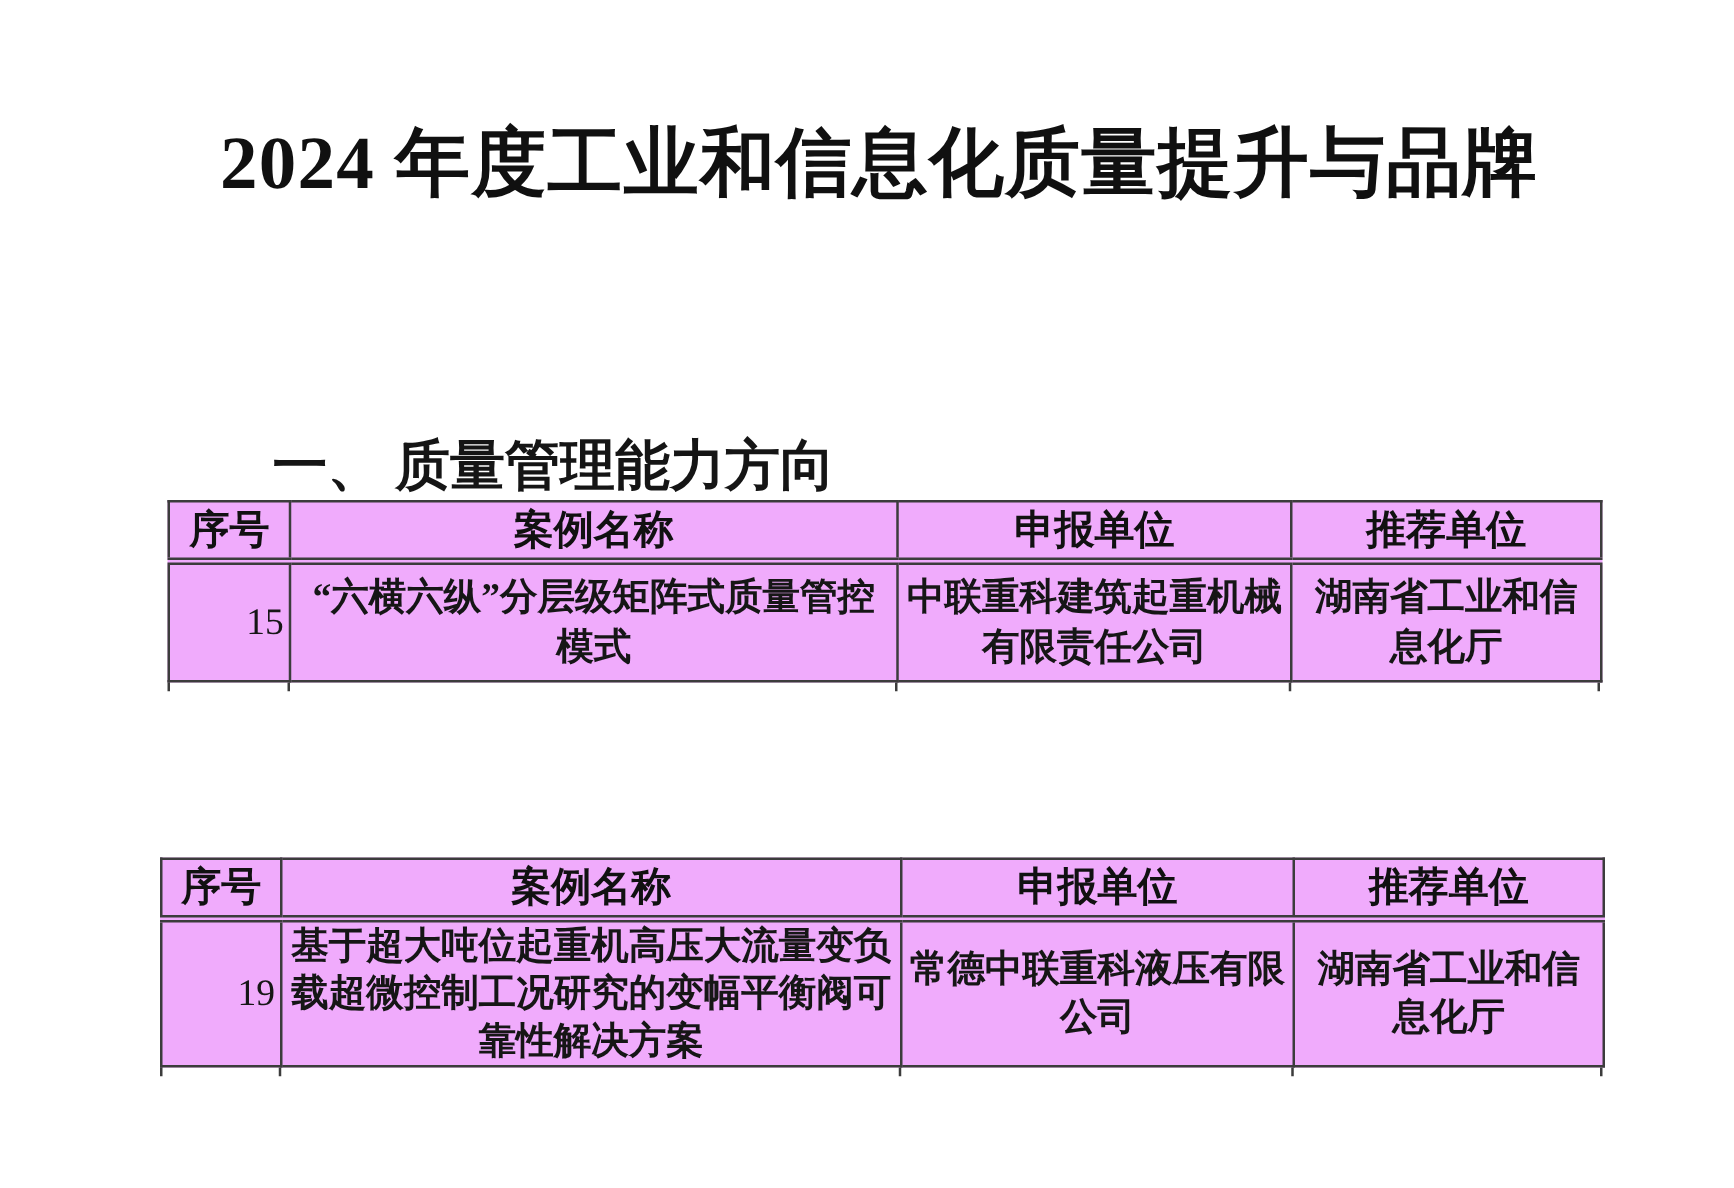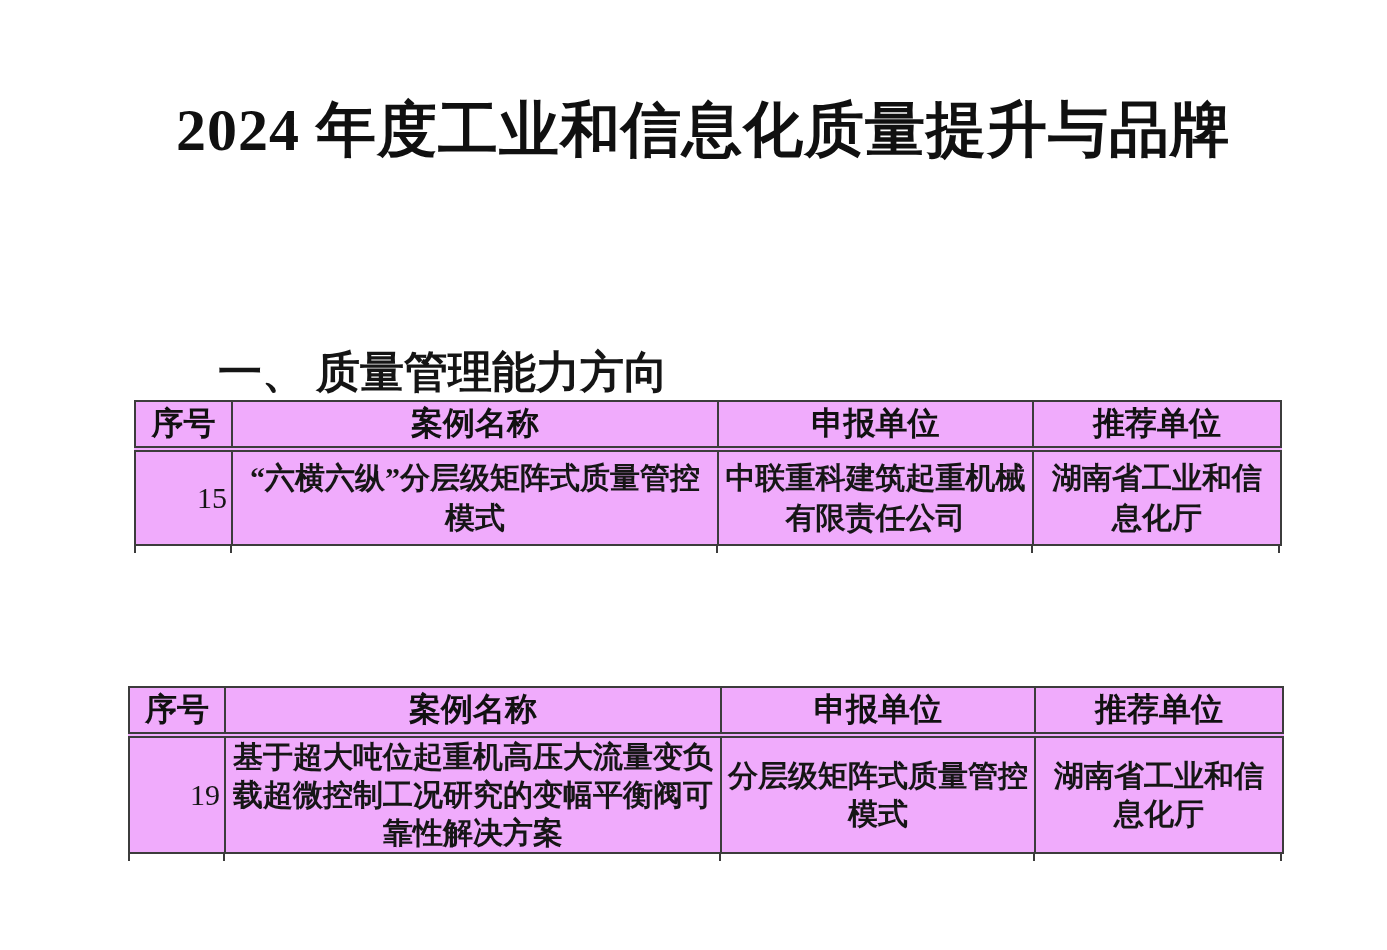--- a/index.html
+++ b/index.html
@@ -157,21 +157,21 @@
           <th>序号</th>
           <th>案例名称</th>
           <th>申报单位</th>
           <th>推荐单位</th>
         </tr>
       </thead>
       <tbody>
         <tr>
           <td class="col-index">19</td>
           <td class="col-case">基于超大吨位起重机高压大流量变负载超微控制工况研究的变幅平衡阀可靠性解决方案</td>
-          <td class="col-applicant">分层级矩阵式质量管控模式</td>
+          <td class="col-applicant">常德中联重科液压有限公司</td>
           <td class="col-recommender">湖南省工业和信息化厅</td>
         </tr>
       </tbody>
     </table>
     <div class="stub-row">
       <span class="stub" style="left:0px"></span>
       <span class="stub" style="left:95px"></span>
       <span class="stub" style="left:591px"></span>
       <span class="stub" style="left:905px"></span>
       <span class="stub" style="left:1152px"></span>

